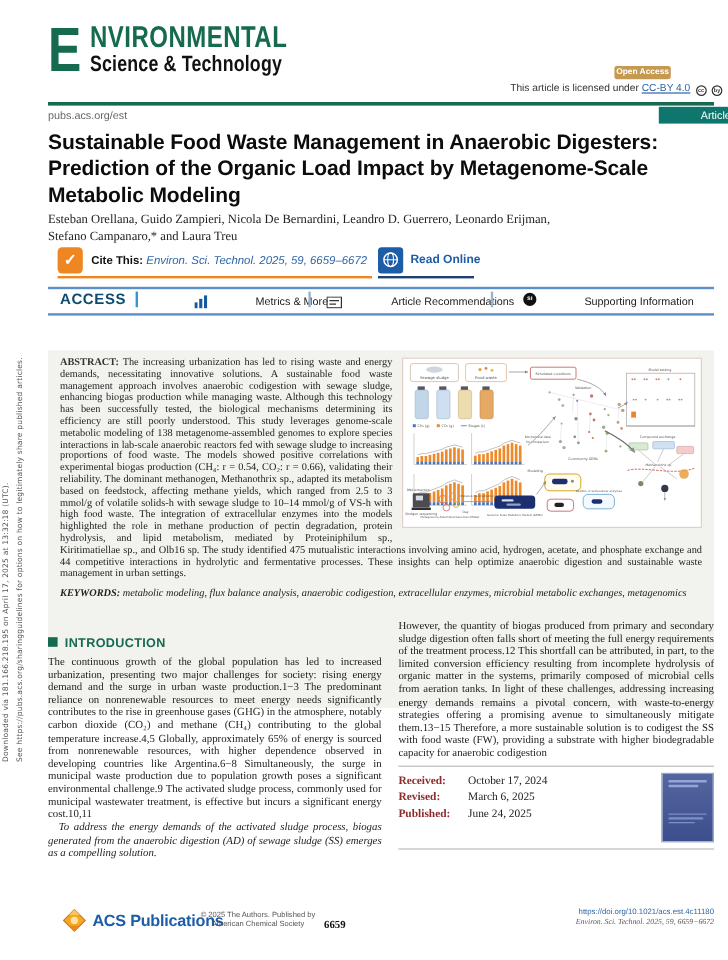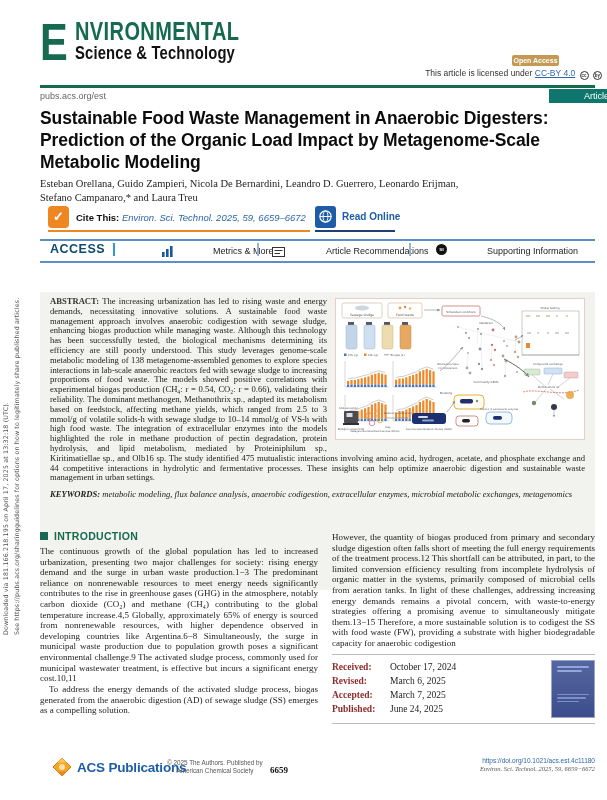--- a/index.html
+++ b/index.html
@@ -60,24 +60,24 @@
   #abstract-panel { position:absolute; left:40px; top:268px; width:555px; height:298px; background:#f2f2ef; padding:5px 10px; overflow:hidden;margin-top:24px; }
   #abs-figure { float:right; width:250px; height:142px; margin:1px 0 5px 8px; background:#fff; border:1px solid #e3cfc6; }
   .abs-text { font:8.6px/1.14 "Liberation Serif",serif; text-align:justify; color:#222; }
   .abs-text b { color:#333; }
   #keywords { font:italic 8.6px/1.2 "Liberation Serif",serif; margin-top:6px; color:#222; }
   #keywords b { }
 
   
   .col { position:absolute; font:9px/1.18 "Liberation Serif",serif; text-align:justify; color:#1c1c1c; }
   #col-left { left:40px; top:530px; width:278px; }
-  #col-right { left:332px; top:532px; width:263px; }
+  #col-right { left:332px; top:516px; width:263px; }
   #intro-head { font:bold 10.5px "Liberation Sans",sans-serif; color:#166a4f; letter-spacing:.3px; margin-bottom:4px; text-align:left; }
   .sq { display:inline-block; width:8px; height:8px; background:#166a4f; margin-right:6px; }
-  .indent { text-indent:9px; }
+  .indent { text-indent:9px;font-style:italic; }
   .thin-rule { height:1px; background:#bbb; margin:5px 0; }
   #dates-row { display:flex; }
   #dates { flex:1; }
   .dline { font:9.5px/14px "Liberation Serif",serif; }
   .dlabel { display:inline-block; width:58px; font-weight:bold; color:#8c2b2b; }
   #cover { width:44px; height:58px; background:linear-gradient(#55659f,#3d4e8d); border:1px solid #98a5cc; padding:3px 3px; }
   .cov-line { height:2px; background:#93a5da; margin:2px 2px; border-radius:1px; }
   .cov-line.small { height:1.5px; background:#7b8fc9; }
   .cov-gap { height:18px; }
 
@@ -463,21 +463,20 @@
     <div class="indent">To address the energy demands of the activated sludge process, biogas generated from the anaerobic digestion (AD) of sewage sludge (SS) emerges as a compelling solution.</div>
   </div>
 
   <div id="col-right" class="col">
     <div>However, the quantity of biogas produced from primary and secondary sludge digestion often falls short of meeting the full energy requirements of the treatment process.12 This shortfall can be attributed, in part, to the limited conversion efficiency resulting from incomplete hydrolysis of organic matter in the systems, primarily composed of microbial cells from aeration tanks. In light of these challenges, addressing increasing energy demands remains a pivotal concern, with waste-to-energy strategies offering a promising avenue to simultaneously mitigate them.13−15 Therefore, a more sustainable solution is to codigest the SS with food waste (FW), providing a substrate with higher biodegradable capacity for anaerobic codigestion</div>
     <div class="thin-rule"></div>
     <div id="dates-row">
       <div id="dates">
         <div class="dline"><span class="dlabel">Received:</span><span>October 17, 2024</span></div>
         <div class="dline"><span class="dlabel">Revised:</span><span>March 6, 2025</span></div>
-        <div class="dline"><span class="dlabel">Accepted:</span><span>March 7, 2025</span></div>
         <div class="dline"><span class="dlabel">Published:</span><span>June 24, 2025</span></div>
       </div>
       <div id="cover">
         <div class="cov-line"></div>
           <div class="cov-line" style="width:70%"></div>
         <div class="cov-gap"></div>
         <div class="cov-line small"></div>
           <div class="cov-line small" style="width:80%"></div>
           <div class="cov-line small" style="width:60%"></div>
       </div>

